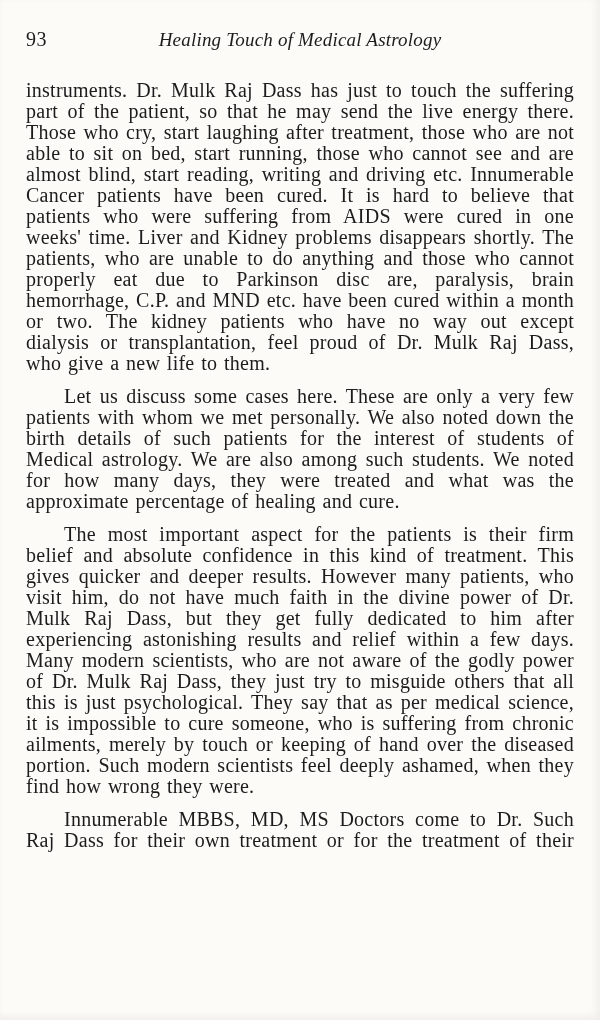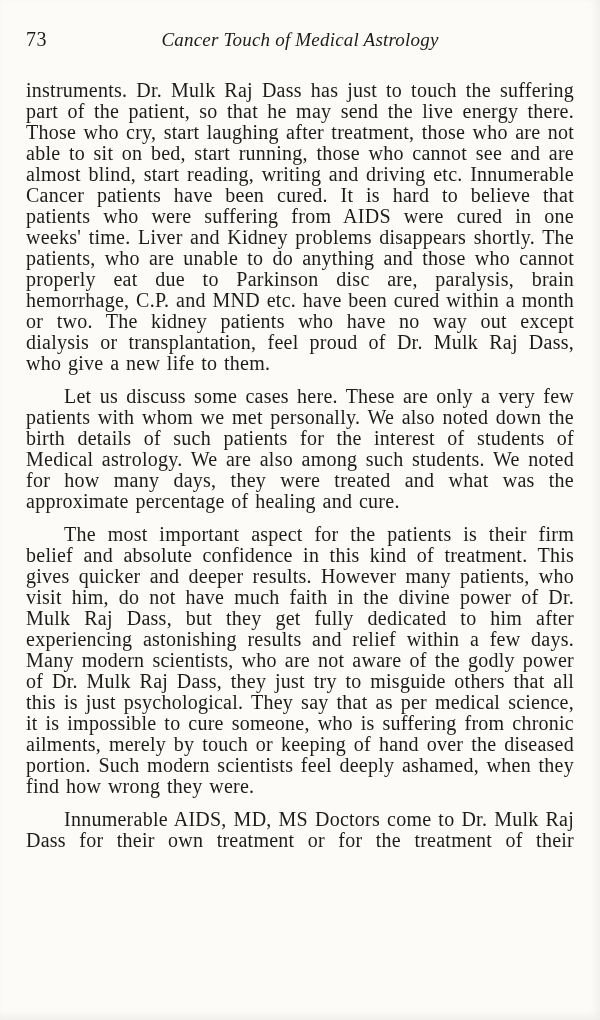--- a/index.html
+++ b/index.html
@@ -55,24 +55,24 @@
   .body-text p.continues {
     text-align-last: justify;
   }
 </style>
 </head>
 <body>
 
 <div class="page">
 
   <div class="page-header">
-    <span class="page-number">73</span>
-    <span class="running-title">Cancer Touch of Medical Astrology</span>
+    <span class="page-number">93</span>
+    <span class="running-title">Healing Touch of Medical Astrology</span>
   </div>
 
   <div class="body-text">
     <p>instruments. Dr. Mulk Raj Dass has just to touch the suffering part of the patient, so that he may send the live energy there. Those who cry, start laughing after treatment, those who are not able to sit on bed, start running, those who cannot see and are almost blind, start reading, writing and driving etc. Innumerable Cancer patients have been cured. It is hard to believe that patients who were suffering from AIDS were cured in one weeks' time. Liver and Kidney problems disappears shortly. The patients, who are unable to do anything and those who cannot properly eat due to Parkinson disc are, paralysis, brain hemorrhage, C.P. and MND etc. have been cured within a month or two. The kidney patients who have no way out except dialysis or transplantation, feel proud of Dr. Mulk Raj Dass, who give a new life to them.</p>
     <p class="indented">Let us discuss some cases here. These are only a very few patients with whom we met personally. We also noted down the birth details of such patients for the interest of students of Medical astrology. We are also among such students. We noted for how many days, they were treated and what was the approximate percentage of healing and cure.</p>
     <p class="indented">The most important aspect for the patients is their firm belief and absolute confidence in this kind of treatment. This gives quicker and deeper results. However many patients, who visit him, do not have much faith in the divine power of Dr. Mulk Raj Dass, but they get fully dedicated to him after experiencing astonishing results and relief within a few days. Many modern scientists, who are not aware of the godly power of Dr. Mulk Raj Dass, they just try to misguide others that all this is just psychological. They say that as per medical science, it is impossible to cure someone, who is suffering from chronic ailments, merely by touch or keeping of hand over the diseased portion. Such modern scientists feel deeply ashamed, when they find how wrong they were.</p>
-    <p class="indented continues">Innumerable AIDS, MD, MS Doctors come to Dr. Mulk Raj Dass for their own treatment or for the treatment of their</p>
+    <p class="indented continues">Innumerable MBBS, MD, MS Doctors come to Dr. Such Raj Dass for their own treatment or for the treatment of their</p>
   </div>
 
 </div>
 
 </body></html>

